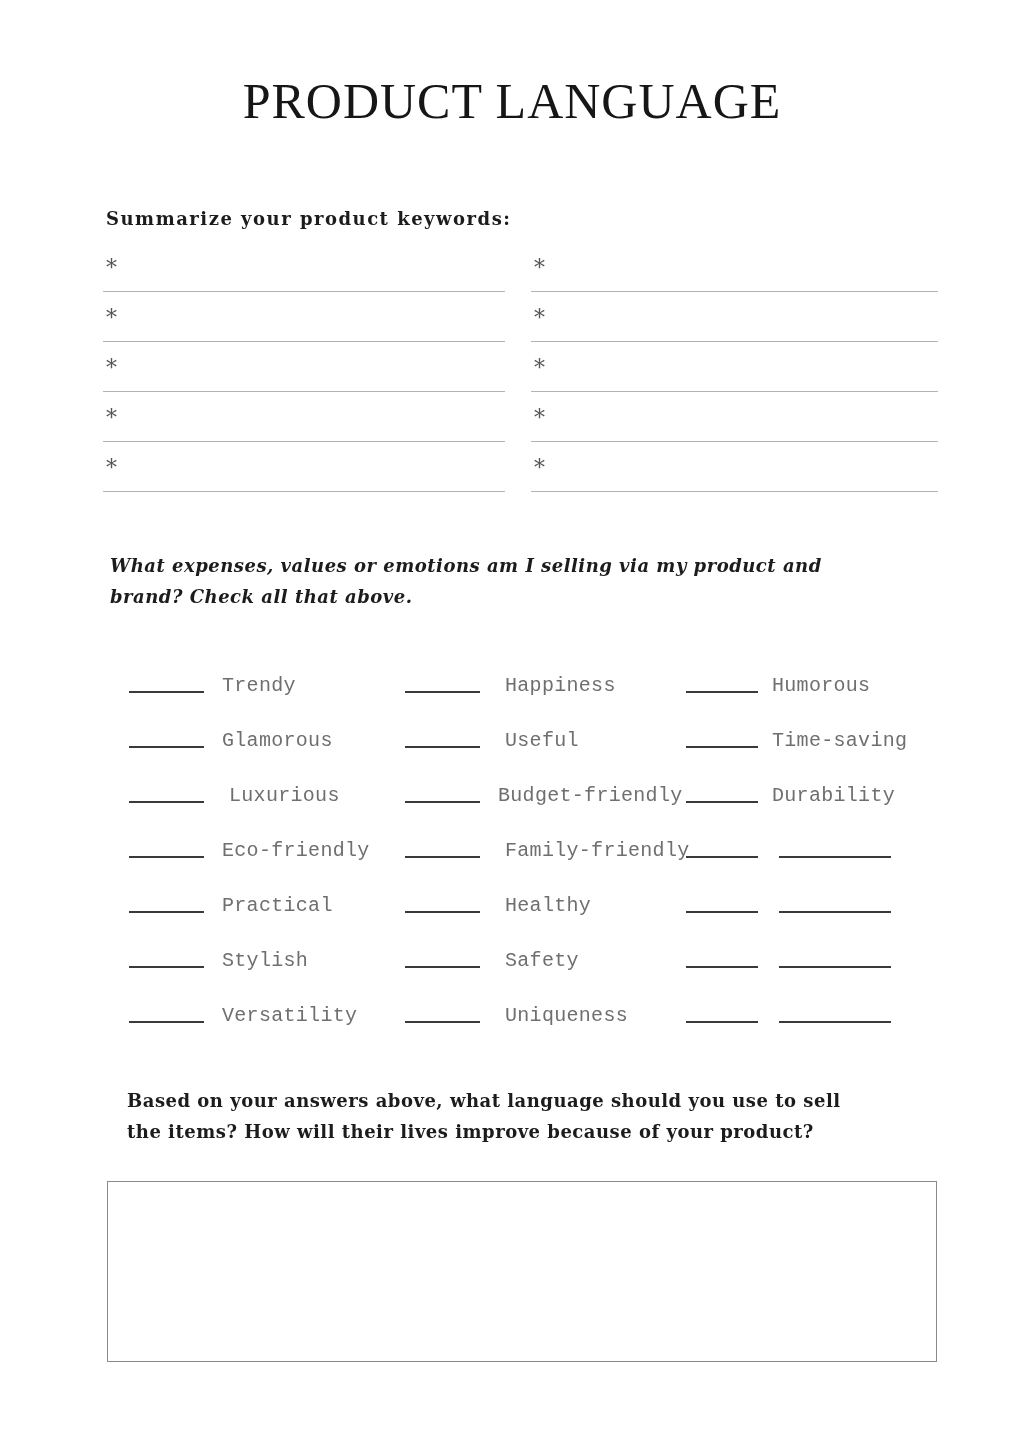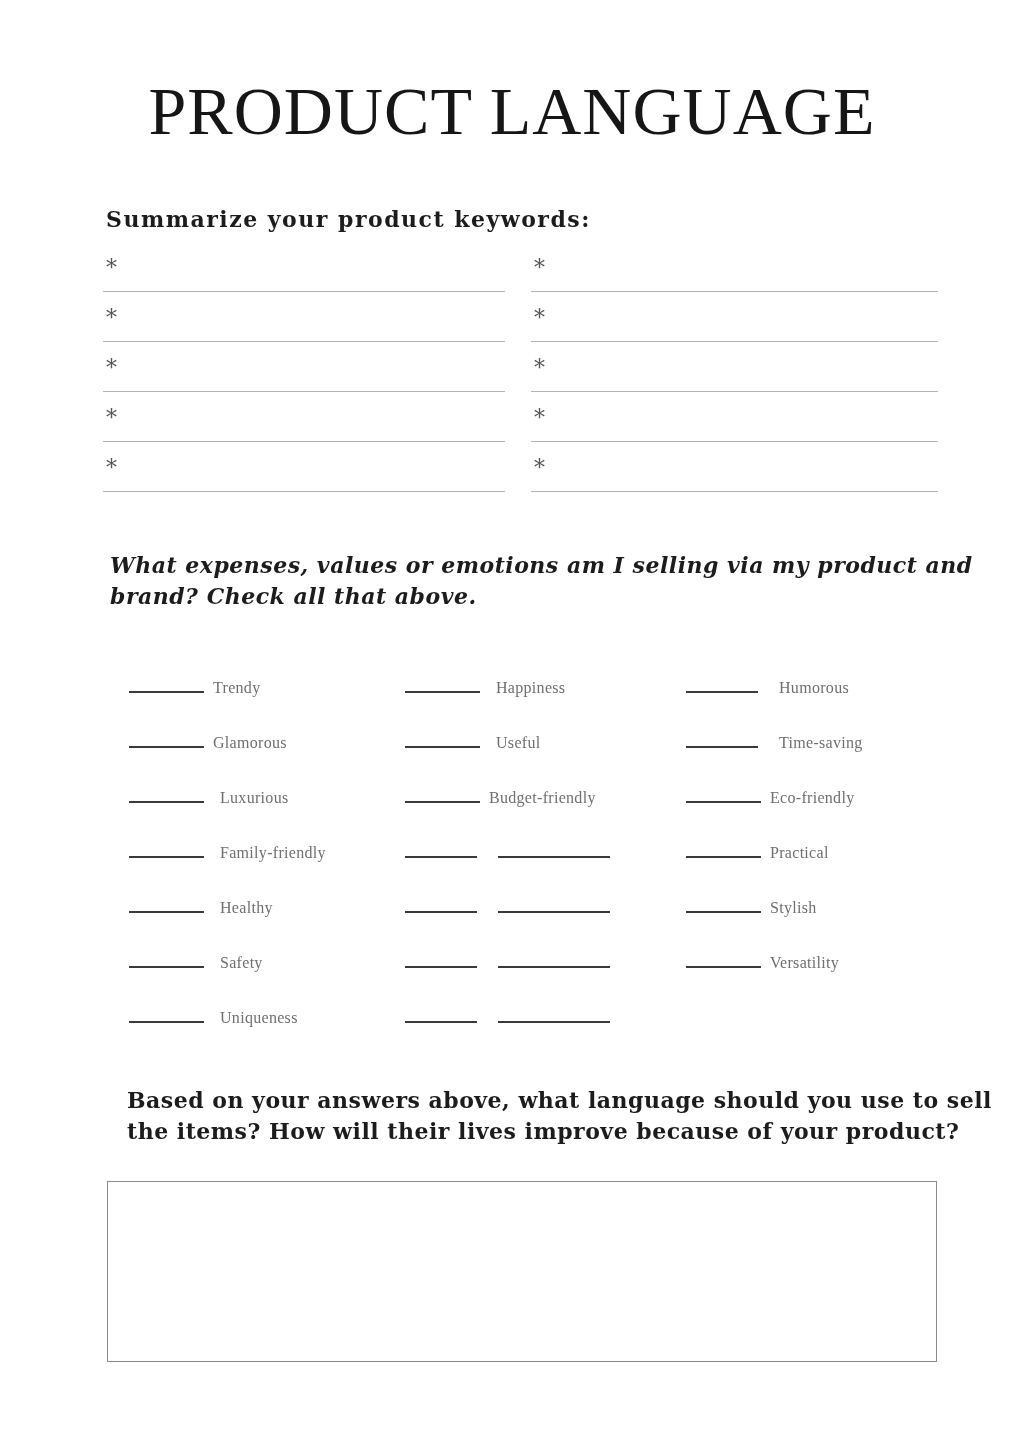--- a/index.html
+++ b/index.html
@@ -21,32 +21,32 @@
   
   .title {
     position: absolute;
     top: 74px;
     left: 0;
     right: 0;
     margin: 0;
     text-align: center;
     font-family: "Liberation Serif", serif;
     font-weight: 400;
-    font-size: 68px;
+    font-size: 50px;
     line-height: 1.1;
     letter-spacing: 1px;
     color: #161616;
   }
 
   
   .heading {
     position: absolute;
     font-family: "DejaVu Serif", serif;
     font-weight: 700;
-    font-size: 22px;
+    font-size: 18px;
     color: #1c1c1c;
     line-height: 31px;
     white-space: nowrap;
   }
   .kw-heading {
     left: 106px;
     top: 206px;
     letter-spacing: 1.5px;
     line-height: 26px;
   }
@@ -109,29 +109,30 @@
     left: 0;
     bottom: 14px;
     width: 75px;
     height: 0;
     border-bottom: 2px solid #3a3a3a;
   }
   .c3 .blank { width: 72px; }
   .cl-cell .lbl {
     position: absolute;
     bottom: 10px;
-    font-family: Liberation Serif, serif;
-    font-size: 16px;
+    font-family: Liberation Mono, monospace;
+    font-size: 20px;
     letter-spacing: 0.3px;
     color: #6f6f6f;
     white-space: nowrap;
+    margin-left: 9px;
   }
   .c1 .lbl { left: 84px; }
   .c2 .lbl { left: 91px; }
-  .c3 .lbl { left: 93px; text-align: right; }
+  .c3 .lbl { left: 77px; text-align: right; }
   .c3 .writein {
     position: absolute;
     left: 93px;
     bottom: 14px;
     width: 112px;
     height: 0;
     border-bottom: 2px solid #3a3a3a;
   }
 
   
@@ -234,20 +235,24 @@
     </div>
 
     <div class="cl-cell c2">
       <span class="blank"></span>
       <span class="lbl">Luxurious</span>
     </div>
     <div class="cl-cell c1">
       <span class="blank"></span>
       <span class="lbl">Budget-friendly</span>
     </div>
+    <div class="cl-cell c3">
+      <span class="blank"></span>
+      <span class="lbl">Durability</span>
+    </div>
 
     <div class="cl-cell c1">
       <span class="blank"></span>
       <span class="lbl">Eco-friendly</span>
     </div>
     <div class="cl-cell c2">
       <span class="blank"></span>
       <span class="lbl">Family-friendly</span>
     </div>
     <div class="cl-cell c3">

